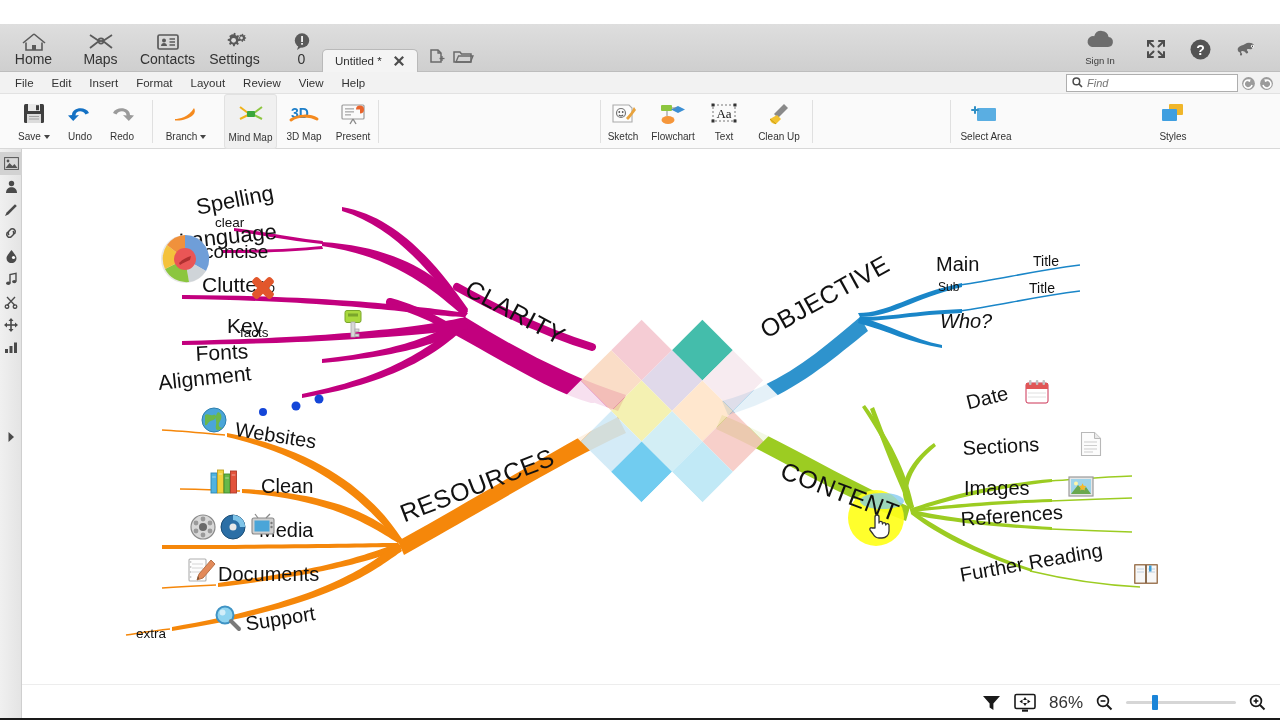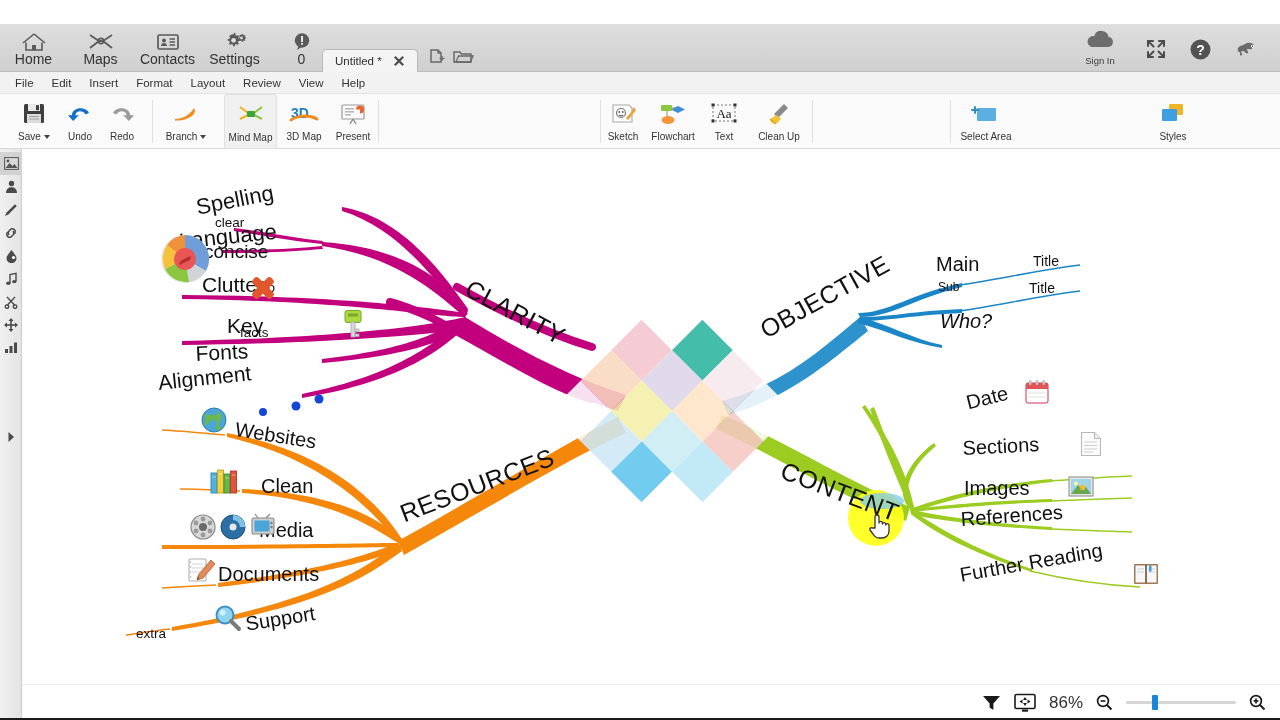--- a/index.html
+++ b/index.html
@@ -281,20 +281,45 @@
   <div class="menubar">
     <span class="menuitem">File</span>
     <span class="menuitem">Edit</span>
     <span class="menuitem">Insert</span>
     <span class="menuitem">Format</span>
     <span class="menuitem">Layout</span>
     <span class="menuitem">Review</span>
     <span class="menuitem">View</span>
     <span class="menuitem">Help</span>
 
+    <div class="findwrap">
+      <div class="findbox">
+        <span>
+          <svg width="11" height="11" viewBox="0 0 11 11">
+              <circle cx="4.4" cy="4.4" r="3.3" fill="none" stroke="#4a4a4a" stroke-width="1.5"></circle>
+              <line x1="6.9" y1="6.9" x2="10" y2="10" stroke="#4a4a4a" stroke-width="1.6"></line>
+            </svg>
+        </span>
+        <input placeholder="Find" style="">
+      </div>
+      <span class="navbtn">
+        <svg width="15" height="15" viewBox="0 0 15 15">
+            <circle cx="7.5" cy="7.5" r="6.4" fill="#9b9b9b"></circle>
+            <path d="M9 4.5 A4 4 0 1 0 11 9" fill="none" stroke="#fff" stroke-width="1.6"></path>
+            <path d="M9.5 3 L9 6 L6.2 5z" fill="#fff"></path>
+          </svg>
+      </span>
+      <span class="navbtn">
+        <svg width="15" height="15" viewBox="0 0 15 15">
+            <circle cx="7.5" cy="7.5" r="6.4" fill="#9b9b9b"></circle>
+            <path d="M6 4.5 A4 4 0 1 1 4 9" fill="none" stroke="#fff" stroke-width="1.6"></path>
+            <path d="M5.5 3 L6 6 L8.8 5z" fill="#fff"></path>
+          </svg>
+      </span>
+    </div>
   </div>
 
   <div class="ribbon">
 
     <div class="rgroup" style="left:6px;width:56px">
       <div class="rbig">
         <span>
           <svg width="26" height="25" viewBox="0 0 26 25">
               <rect x="3" y="3" width="20" height="19" rx="1.5" fill="#3f3f3f"></rect>
               <rect x="7" y="3" width="12" height="7" fill="#e9e9e9"></rect>

